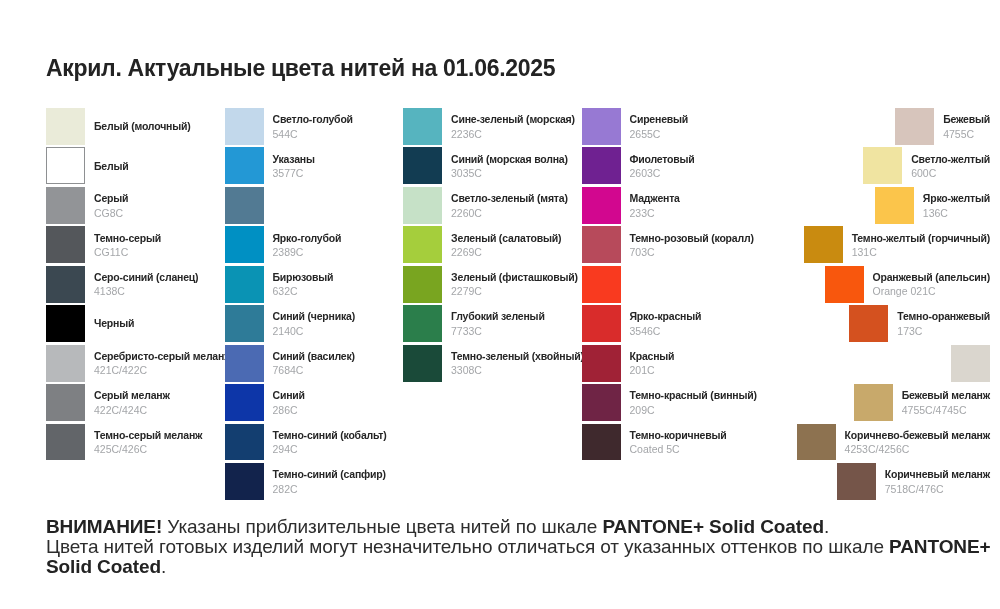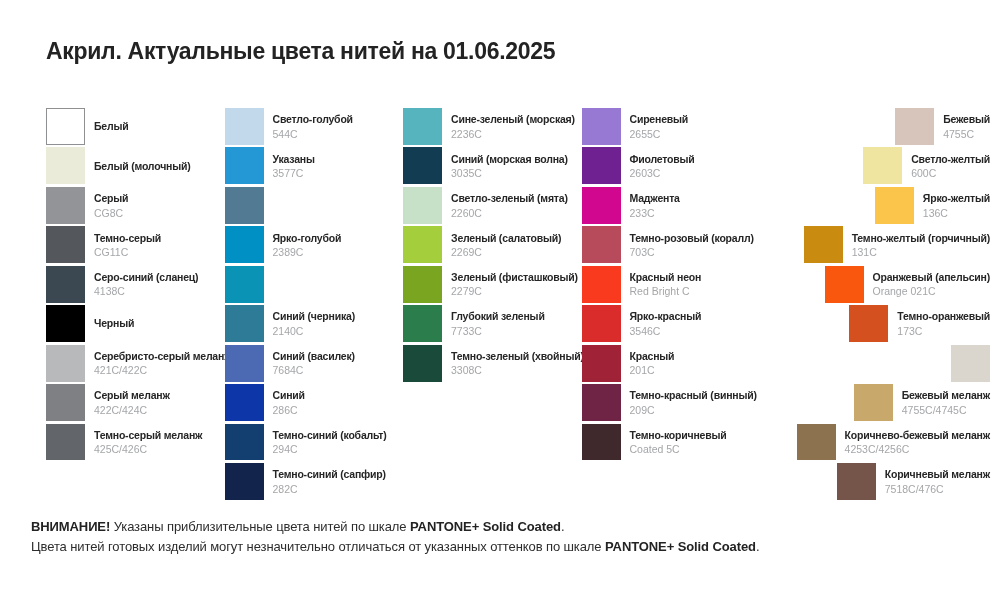--- a/index.html
+++ b/index.html
@@ -6,21 +6,21 @@
   html, body { width: 1000px; height: 609px; }
   body {
     background: #ffffff;
     font-family: "Liberation Sans", sans-serif;
     position: relative;
     overflow: hidden;
   }
   .page-title {
     position: absolute;
     left: 46px;
-    top: 38px;
+    top: 55px;
     font-size: 23px;
     font-weight: bold;
     letter-spacing: -0.3px;
     color: #232323;
   }
   .grid {
     position: absolute;
     left: 46px;
     top: 108px;
     display: flex;
@@ -47,47 +47,47 @@
     color: #262626;
   }
   .code {
     font-size: 10.5px;
     line-height: 12px;
     margin-top: 2px;
     color: #a4a6a9;
   }
   .footer {
     position: absolute;
-    left: 31px;
+    left: 46px;
     top: 517px;
-    font-size: 13px;
+    font-size: 19px;
     line-height: 20px;
     letter-spacing: -0.1px;
     color: #2d2d2d;
   }
   .footer b { font-weight: bold; color: #232323; }
 </style>
 </head>
 <body>
 
 <h1 class="page-title">Акрил. Актуальные цвета нитей на 01.06.2025</h1>
 
 <div class="grid">
     <div class="col">
       <div class="row">
+    <div class="swatch" style="background-color: rgb(234, 235, 217);"></div>
+    <div class="labels">
+      <div class="name">Белый (молочный)</div>
+
+    </div>
+  </div>
+      <div class="row">
     <div class="swatch bordered" style="background-color: rgb(255, 255, 255);"></div>
     <div class="labels">
       <div class="name">Белый</div>
-
-    </div>
-  </div>
-      <div class="row">
-    <div class="swatch" style="background-color: rgb(234, 235, 217);"></div>
-    <div class="labels">
-      <div class="name">Белый (молочный)</div>
 
     </div>
   </div>
       <div class="row">
     <div class="swatch" style="background-color: rgb(146, 148, 151);"></div>
     <div class="labels">
       <div class="name">Серый</div>
       <div class="code">CG8C</div>
     </div>
   </div>
@@ -154,20 +154,24 @@
   </div>
       <div class="row">
     <div class="swatch" style="background-color: rgb(0, 144, 195);"></div>
     <div class="labels">
       <div class="name">Ярко-голубой</div>
       <div class="code">2389C</div>
     </div>
   </div>
       <div class="row">
     <div class="swatch" style="background-color: rgb(10, 147, 180);"></div>
+    <div class="labels">
+      <div class="name">Бирюзовый</div>
+      <div class="code">632C</div>
+    </div>
   </div>
       <div class="row">
     <div class="swatch" style="background-color: rgb(46, 123, 152);"></div>
     <div class="labels">
       <div class="name">Синий (черника)</div>
       <div class="code">2140C</div>
     </div>
   </div>
       <div class="row">
     <div class="swatch" style="background-color: rgb(75, 106, 179);"></div>
@@ -273,24 +277,20 @@
   </div>
       <div class="row">
     <div class="swatch" style="background-color: rgb(183, 74, 91);"></div>
     <div class="labels">
       <div class="name">Темно-розовый (коралл)</div>
       <div class="code">703C</div>
     </div>
   </div>
       <div class="row">
     <div class="swatch" style="background-color: rgb(249, 58, 31);"></div>
-    <div class="labels">
-      <div class="name">Красный неон</div>
-      <div class="code">Red Bright C</div>
-    </div>
   </div>
       <div class="row">
     <div class="swatch" style="background-color: rgb(217, 44, 43);"></div>
     <div class="labels">
       <div class="name">Ярко-красный</div>
       <div class="code">3546C</div>
     </div>
   </div>
       <div class="row">
     <div class="swatch" style="background-color: rgb(160, 34, 54);"></div>

